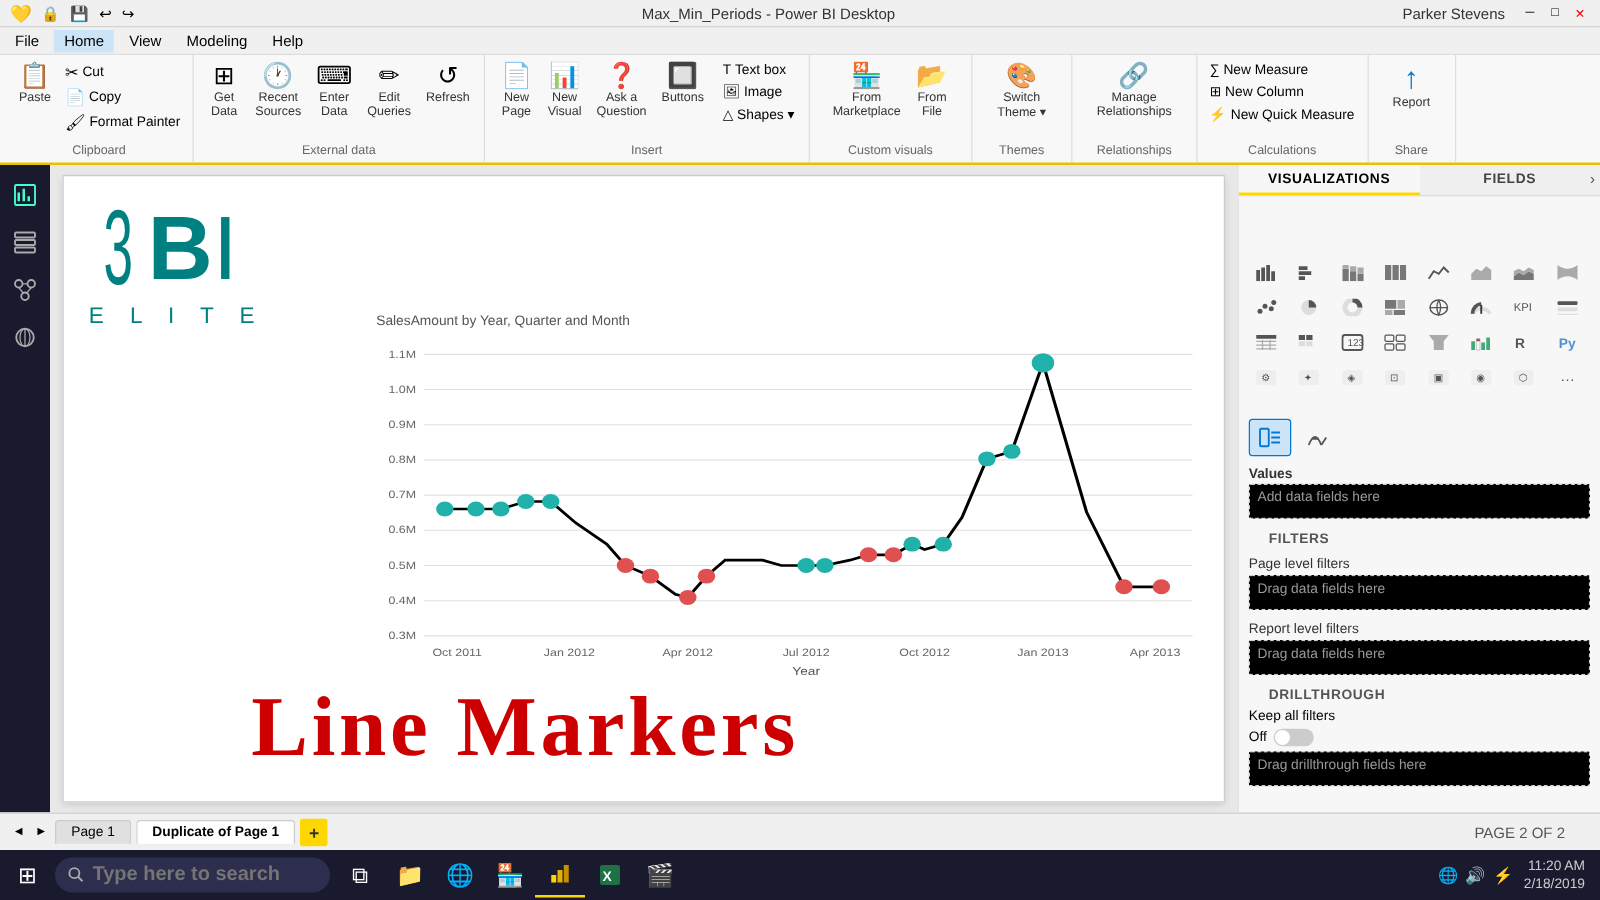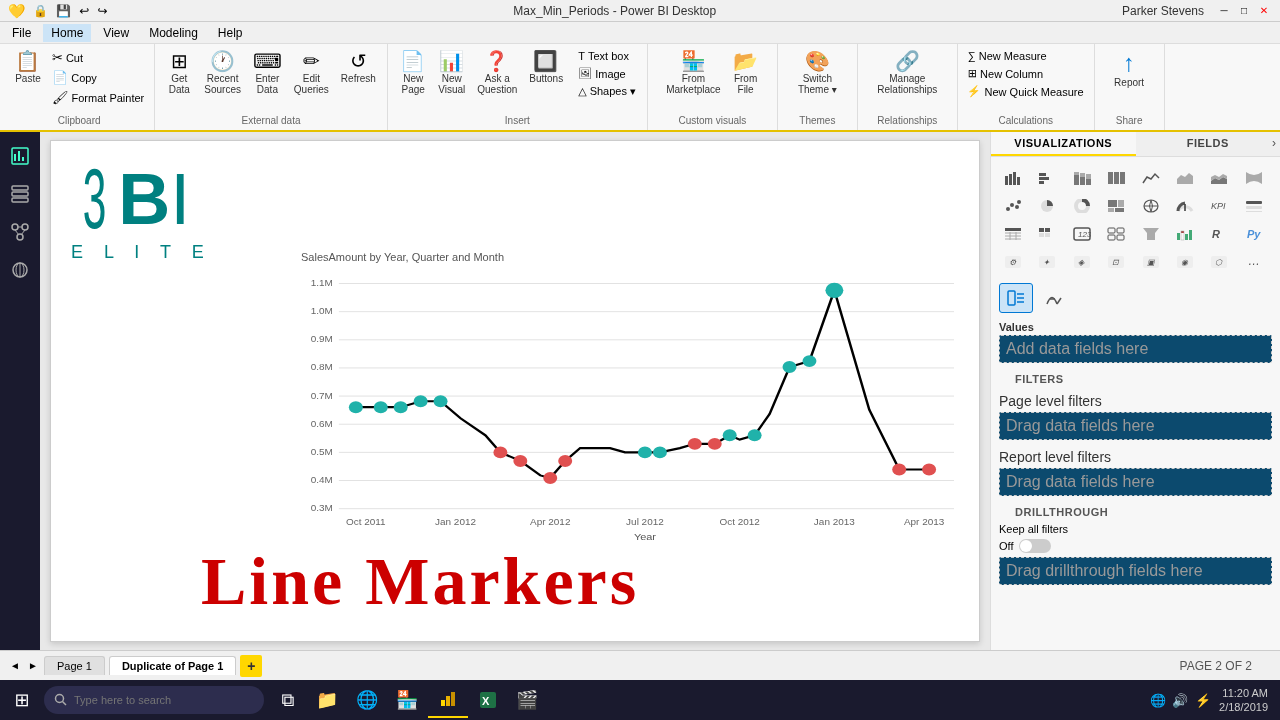--- a/index.html
+++ b/index.html
@@ -167,22 +167,21 @@
       font-weight: bold;
       color: #555;
       letter-spacing: 0.5px;
       text-transform: uppercase;
       margin: 10px 16px 5px;
     }
     .panel-icon-grid {
       display: grid;
       grid-template-columns: repeat(8, 1fr);
       gap: 2px;
-      margin-bottom: 8px;
-      font-style: italic;
+      margin-bottom: 20px;
     }
     .panel-icon-cell {
       width: 28px;
       height: 26px;
       display: flex;
       align-items: center;
       justify-content: center;
       cursor: pointer;
       border: 1px solid transparent;
       border-radius: 2px;
@@ -204,29 +203,29 @@
       border: 1px solid transparent;
       border-radius: 3px;
       font-size: 13px;
       color: #555;
     }
     .build-icon.active { background: #cce4f7; border-color: #0078d4; }
     .field-zone {
       border: 1px dashed #ccc;
       padding: 4px 6px;
       min-height: 28px;
-      font-size: 16px;
+      font-size: 11px;
       color: #999;
       margin-bottom: 6px;
       border-radius: 2px;
-      background: #0c4a6e;
+      background: #000000;
     }
     .field-zone-label { font-size: 11px; color: #333; margin-bottom: 2px; font-weight: bold; }
     .filter-item {
-      font-size: 14px;
+      font-size: 11px;
       color: #333;
       padding: 3px 0;
     }
     .drillthrough-row {
       display: flex;
       align-items: center;
       gap: 6px;
       font-size: 11px;
       margin-bottom: 4px;
     }
@@ -783,21 +782,21 @@
             <circle cx="415" cy="205" r="7" fill="#e05050"></circle>
             <circle cx="600" cy="235" r="7" fill="#e05050"></circle>
             <circle cx="630" cy="235" r="7" fill="#e05050"></circle>
           </svg>
         </div>
       </div>
     </div>
   </div>
 </div>
 
-<div id="right-panel" style="bottom: 70px;">
+<div id="right-panel" style="bottom: 70px; gap: 40px;">
   <div id="right-panel-tabs">
     <div class="rpanel-tab active">VISUALIZATIONS</div>
     <div class="rpanel-tab">FIELDS</div>
     <span class="panel-expand-btn">›</span>
   </div>
   <div id="panel-content">
 
     <div class="panel-icon-grid">
 
       <div class="panel-icon-cell">
@@ -1073,21 +1072,21 @@
   <span class="page-indicator">PAGE 2 OF 2</span>
 </div>
 
 <div id="taskbar" style="position:fixed;bottom:0;left:0;right:0;height:40px;background:#1a1a2e;display:flex;align-items:center;padding:0 4px;z-index:1000;">
   <div class="taskbar-start">⊞</div>
   <div class="taskbar-search">
     <svg width="14" height="14" viewBox="0 0 14 14">
         <circle cx="5.5" cy="5.5" r="4" fill="none" stroke="#aaa" stroke-width="1.5"></circle>
         <line x1="8.5" y1="8.5" x2="12" y2="12" stroke="#aaa" stroke-width="1.5"></line>
       </svg>
-    <input type="text" style="background: transparent; border: none; outline: none; color: rgb(204, 204, 204); font-size: 11px; width: 160px;" placeholder="Type here to search">
+    <input type="text" style="background: transparent; border: none; outline: none; color: rgb(204, 204, 204); font-size: 16px; width: 160px; font-weight: bold;" placeholder="Type here to search">
   </div>
 
   <div class="taskbar-icon" title="Task View">⧉</div>
   <div class="taskbar-icon" title="File Explorer">📁</div>
   <div class="taskbar-icon" title="Edge">🌐</div>
   <div class="taskbar-icon" title="Store">🏪</div>
   <div class="taskbar-icon" title="Power BI" style="border-bottom:2px solid #ffd700;">
     <svg width="18" height="18" viewBox="0 0 18 18">
         <rect x="2" y="10" width="4" height="6" fill="#ffd700"></rect>
         <rect x="7" y="6" width="4" height="10" fill="#e8b000"></rect>

